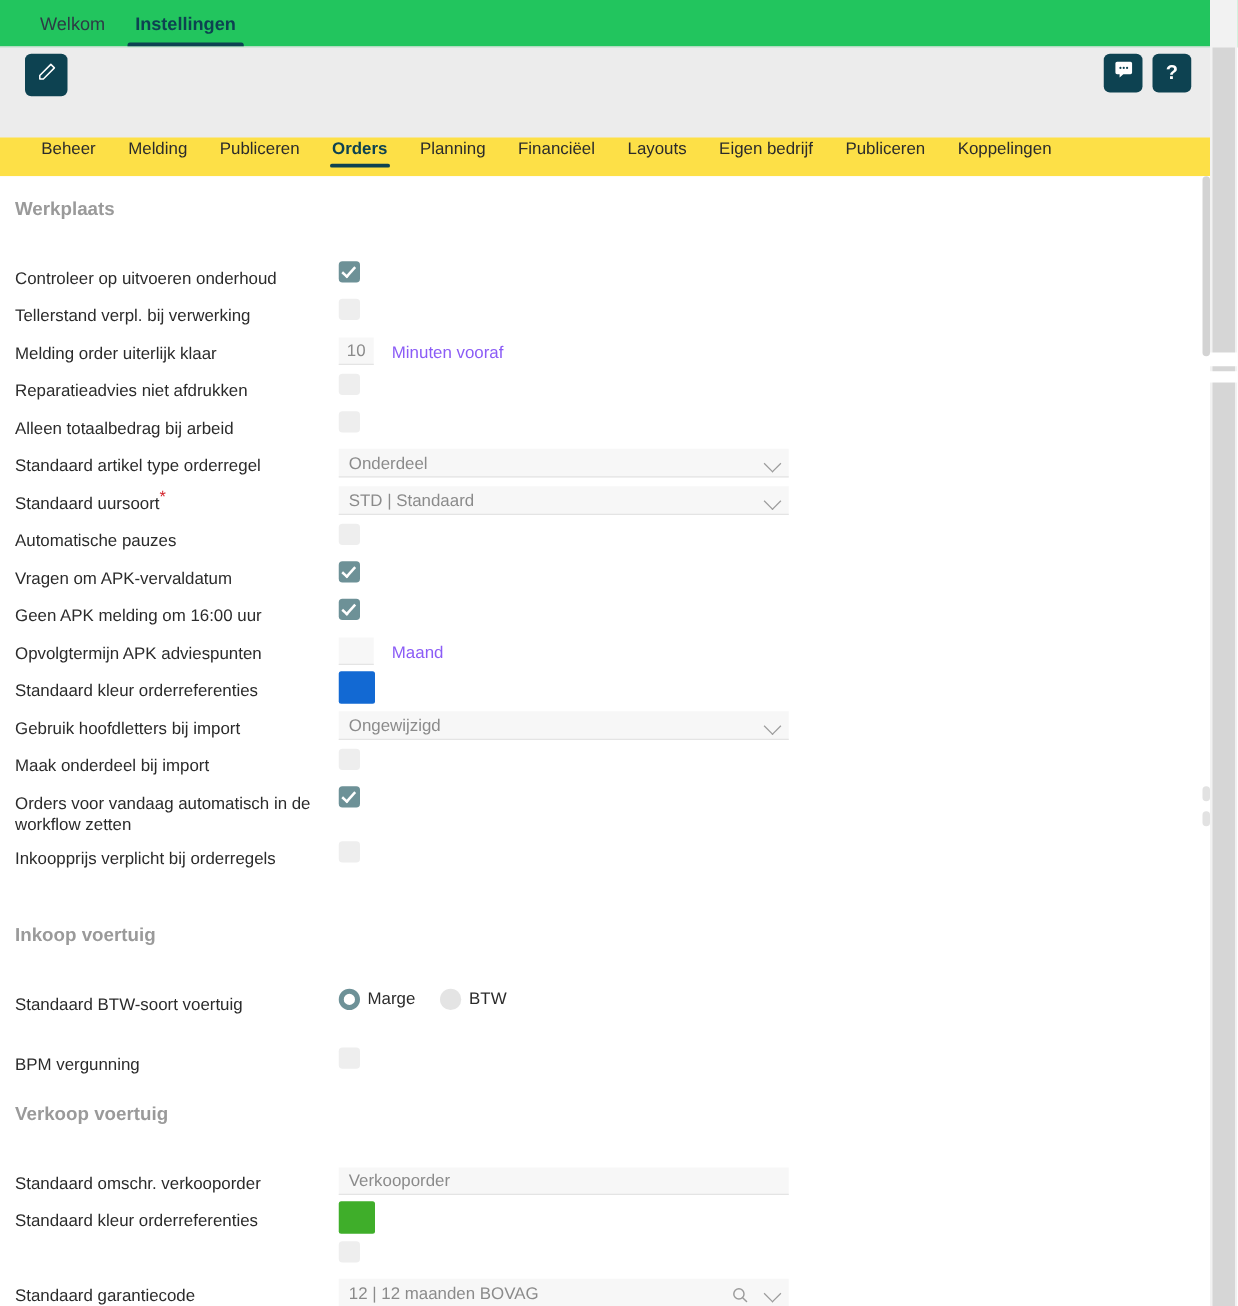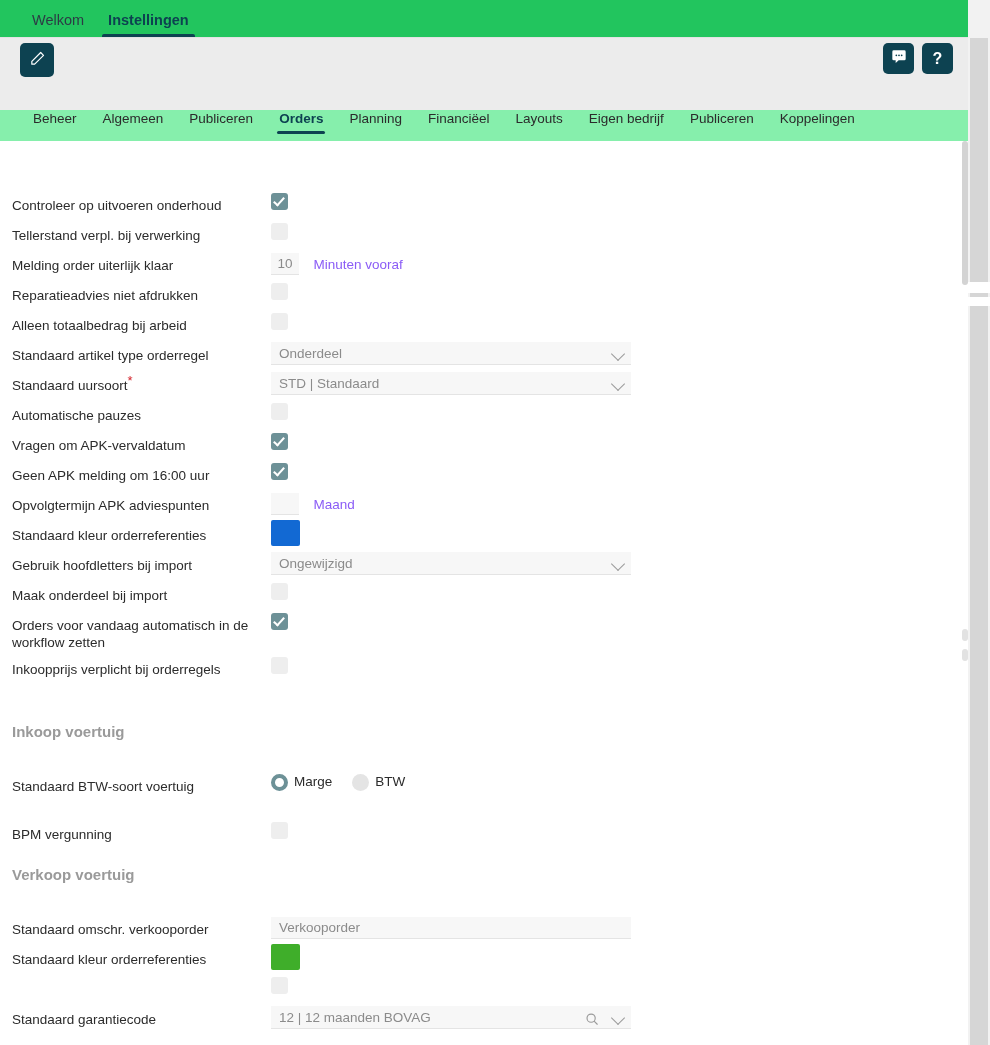--- a/index.html
+++ b/index.html
@@ -45,21 +45,21 @@
   }
   .pagetitle{
     position:absolute;left:20px;top:82px;font-size:15.5px;color:#8c8c8c;
     letter-spacing:.6px;
   }
 
   
   .sectiontabs{
     position:absolute;left:0;top:110px;width:968px;height:31px;
     display:flex;align-items:flex-start;padding-left:20px;box-sizing:border-box;
-    background:#86efac;
+    background:#fde047;
   }
   .stab{
     font-size:13.5px;color:#2b2b2b;padding:1px 13px 10px 13px;position:relative;
     cursor:pointer;white-space:nowrap;
   }
   .stab.active{color:#0d4251;font-weight:bold;}
   .stab.active:after{
     content:"";position:absolute;left:11px;right:11px;bottom:2px;height:3px;
     background:#0d4251;border-radius:2px;
   }
@@ -186,34 +186,35 @@
       </div>
       <div class="hdr-btn">
         <span>?</span>
       </div>
     </div>
     <div class="pagetitle">INSTELLINGEN</div>
   </div>
 
   <div class="sectiontabs">
     <div class="stab">Beheer</div>
-    <div class="stab">Algemeen</div>
+    <div class="stab">Melding</div>
     <div class="stab">Publiceren</div>
     <div class="stab active">Orders</div>
     <div class="stab">Planning</div>
     <div class="stab">Financiëel</div>
     <div class="stab">Layouts</div>
     <div class="stab">Eigen bedrijf</div>
     <div class="stab">Publiceren</div>
     <div class="stab">Koppelingen</div>
   </div>
 
   <div class="content">
 
     <div class="spacer-sm"></div>
+    <div class="grouphead">Werkplaats</div>
     <div class="spacer-md"></div>
 
     <div class="row">
       <div class="rlabel">Controleer op uitvoeren onderhoud</div>
       <div class="ctrl cbwrap">
         <span class="cb on"></span>
       </div>
     </div>
 
     <div class="row">

